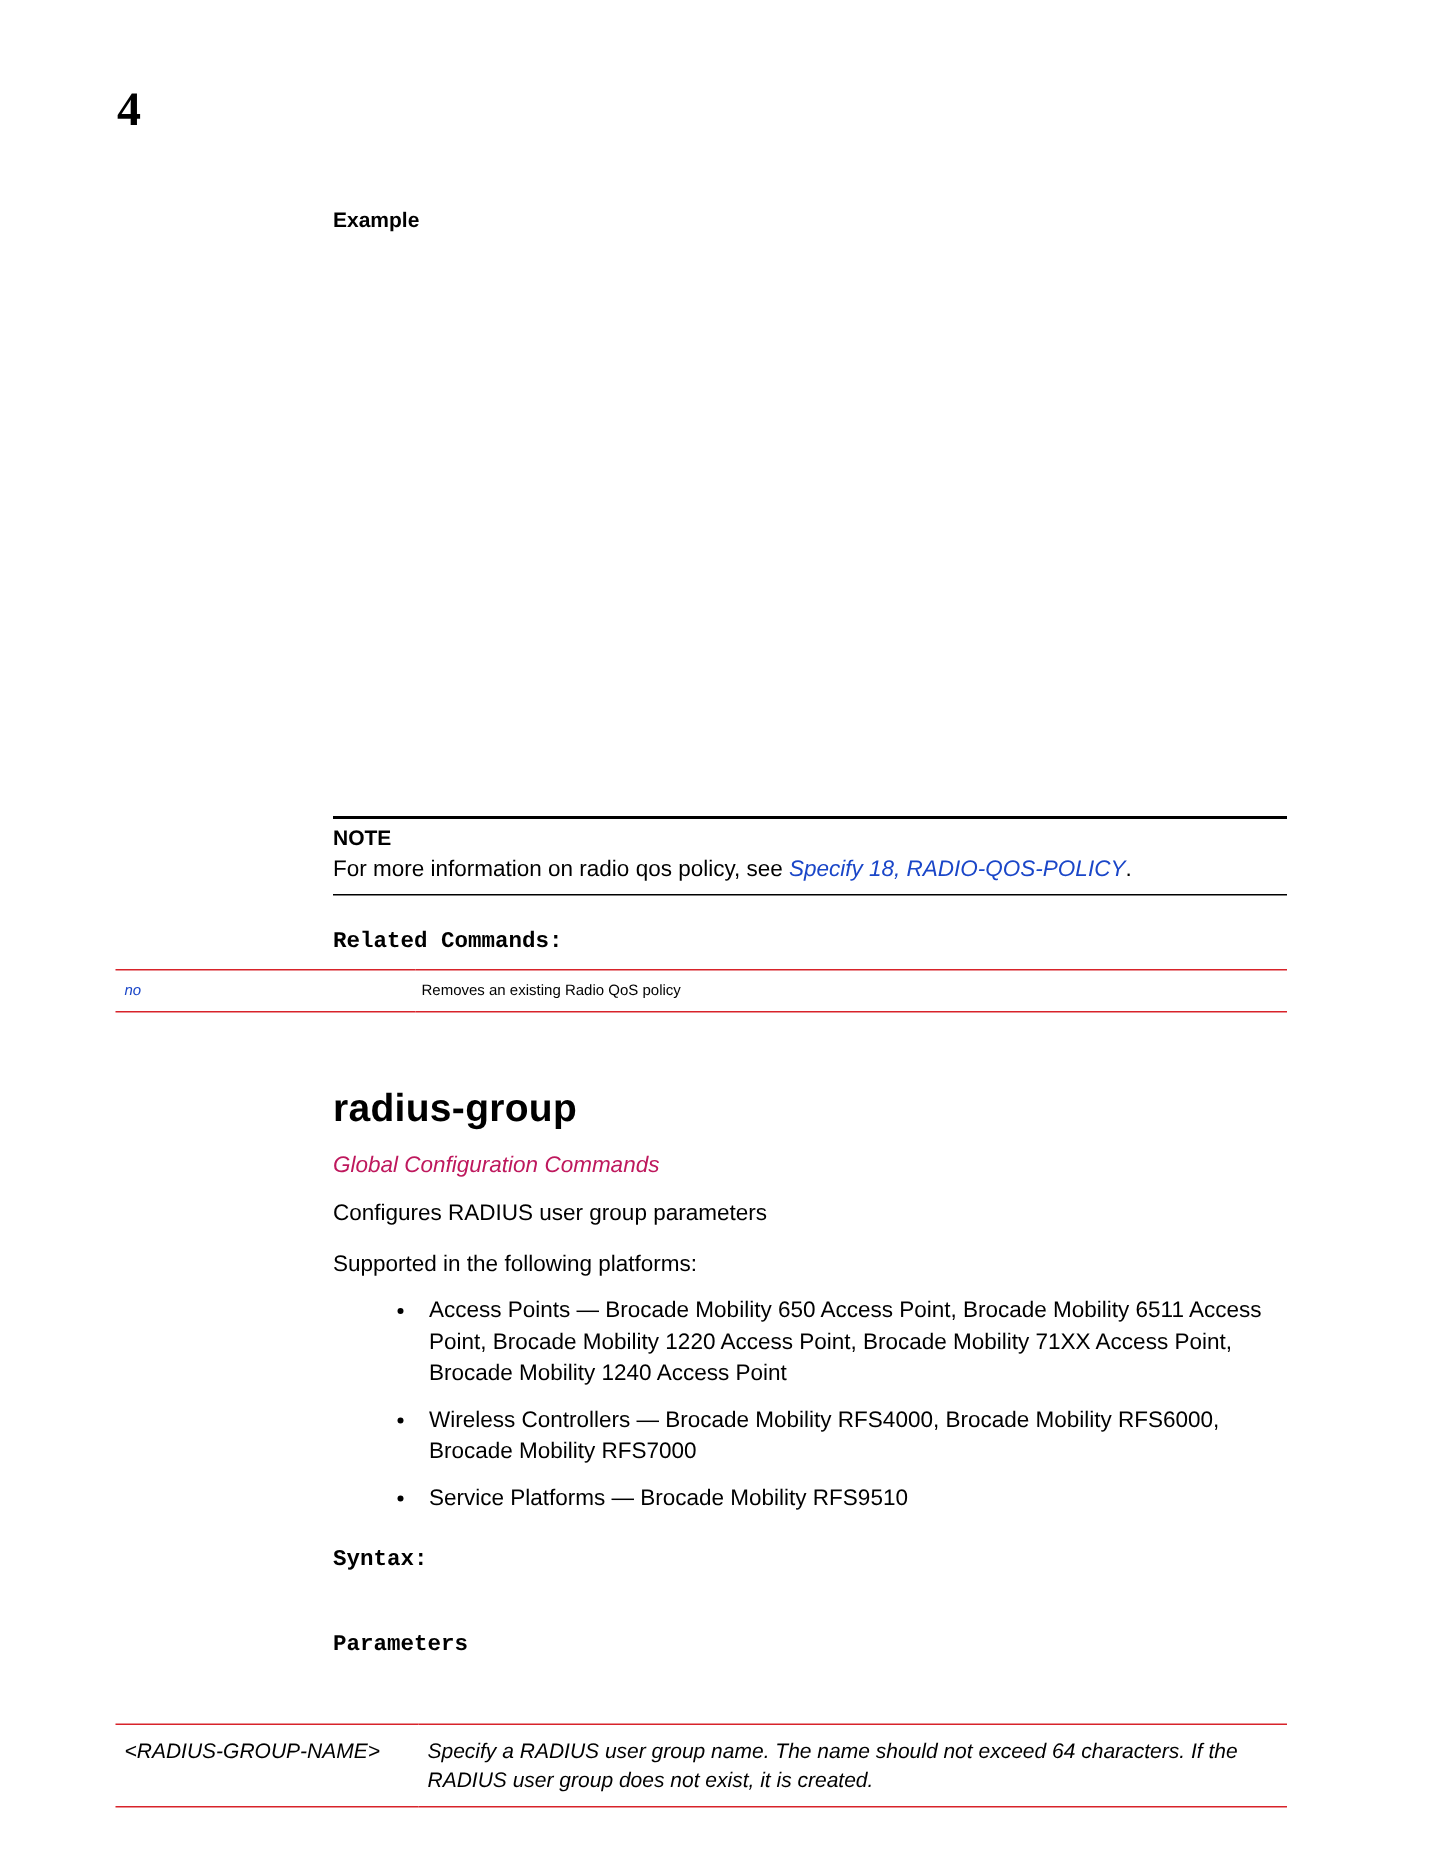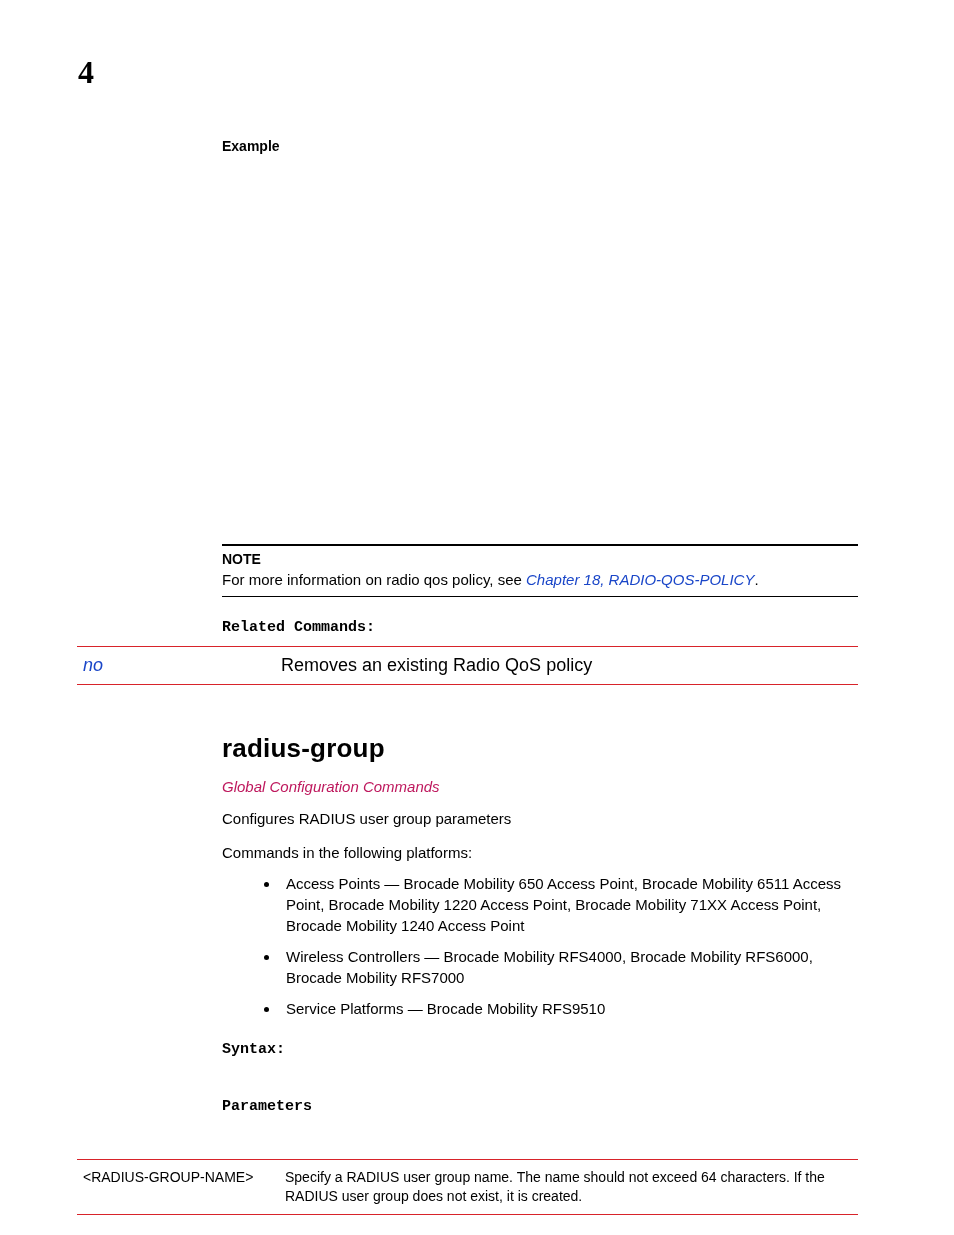--- a/index.html
+++ b/index.html
@@ -66,21 +66,21 @@
     margin-top: 22px;
     margin-bottom: 10px;
     font-family: Liberation Mono, monospace;
   }
   .rc-table {
     margin-left: -145px;
     width: calc(100% + 145px);
     border-collapse: collapse;
   }
   .rc-table td {
-    font-size: 18px;
+    font-size: 10px;
     padding: 8px 4px 8px 4px;
     vertical-align: top;
   }
   .rc-row {
     border-top: 1.5px solid #d8232a;
     border-bottom: 1.5px solid #d8232a;
   }
   .rc-cmd {
     color: #1a46c8;
     font-style: italic;
@@ -113,20 +113,21 @@
   }
   ul.platforms li {
     margin-bottom: 10px;
     padding-left: 6px;
   }
   .param-table {
     margin-left: -145px;
     width: calc(100% + 145px);
     border-collapse: collapse;
     margin-top: 44px;
+    font-style: italic;
   }
   .param-table td {
     font-size: 14px;
     padding: 8px 6px 8px 6px;
     vertical-align: top;
     line-height: 1.35;
   }
   .param-row {
     border-top: 1.5px solid #d8232a;
     border-bottom: 1.5px solid #d8232a;
@@ -141,21 +142,21 @@
 <div class="page">
   <div class="chapter-num">4</div>
 
   <div class="content">
 
     <div class="label-bold">Example</div>
 
     <div class="note-rule-top">
       <span class="note-word">NOTE</span>
       <div class="note-text">
-        <span>For more information on radio qos policy, see </span><span class="link">Chapter 18, RADIO-QOS-POLICY</span><span>.</span>
+        <span>For more information on radio qos policy, see </span><span class="link">Specify 18, RADIO-QOS-POLICY</span><span>.</span>
       </div>
       <div class="note-rule-bottom"></div>
     </div>
 
     <div class="subhead">Related Commands:</div>
 
     <table class="rc-table">
       <tbody>
           <tr class="rc-row">
         <td class="rc-cmd">no</td>
@@ -163,21 +164,21 @@
       </tr>
     </tbody>
       </table>
 
     <div class="section-title">radius-group</div>
 
     <div class="section-sublink">Global Configuration Commands</div>
 
     <div class="para">Configures RADIUS user group parameters</div>
 
-    <div class="para">Commands in the following platforms:</div>
+    <div class="para">Supported in the following platforms:</div>
 
     <ul class="platforms">
       <li>Access Points — Brocade Mobility 650 Access Point, Brocade Mobility 6511 Access Point, Brocade Mobility 1220 Access Point, Brocade Mobility 71XX Access Point, Brocade Mobility 1240 Access Point</li>
       <li>Wireless Controllers — Brocade Mobility RFS4000, Brocade Mobility RFS6000, Brocade Mobility RFS7000</li>
       <li>Service Platforms — Brocade Mobility RFS9510</li>
     </ul>
 
     <div class="subhead">Syntax:</div>
 
     <div class="subhead" style="margin-top:40px;">Parameters</div>

